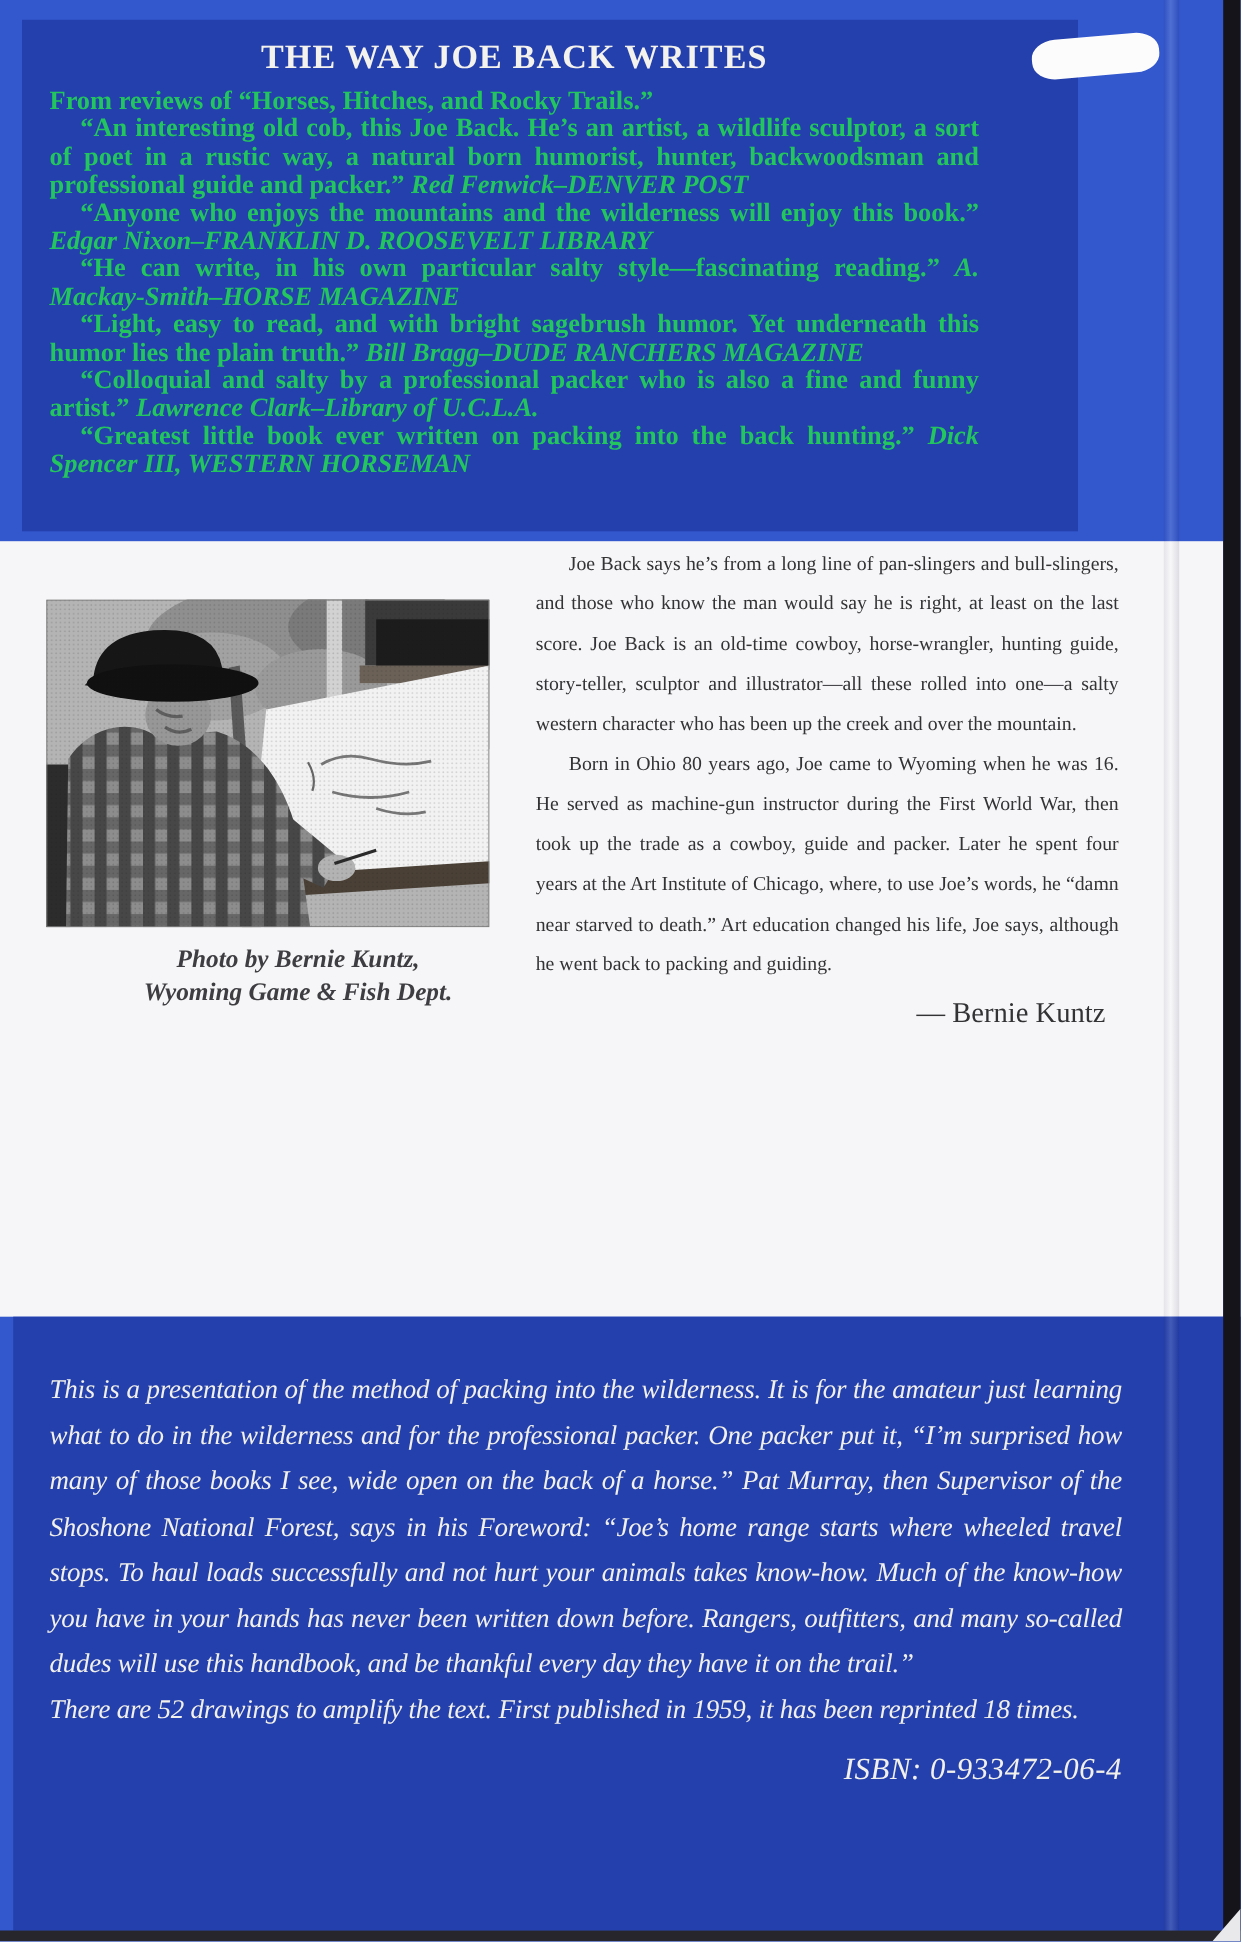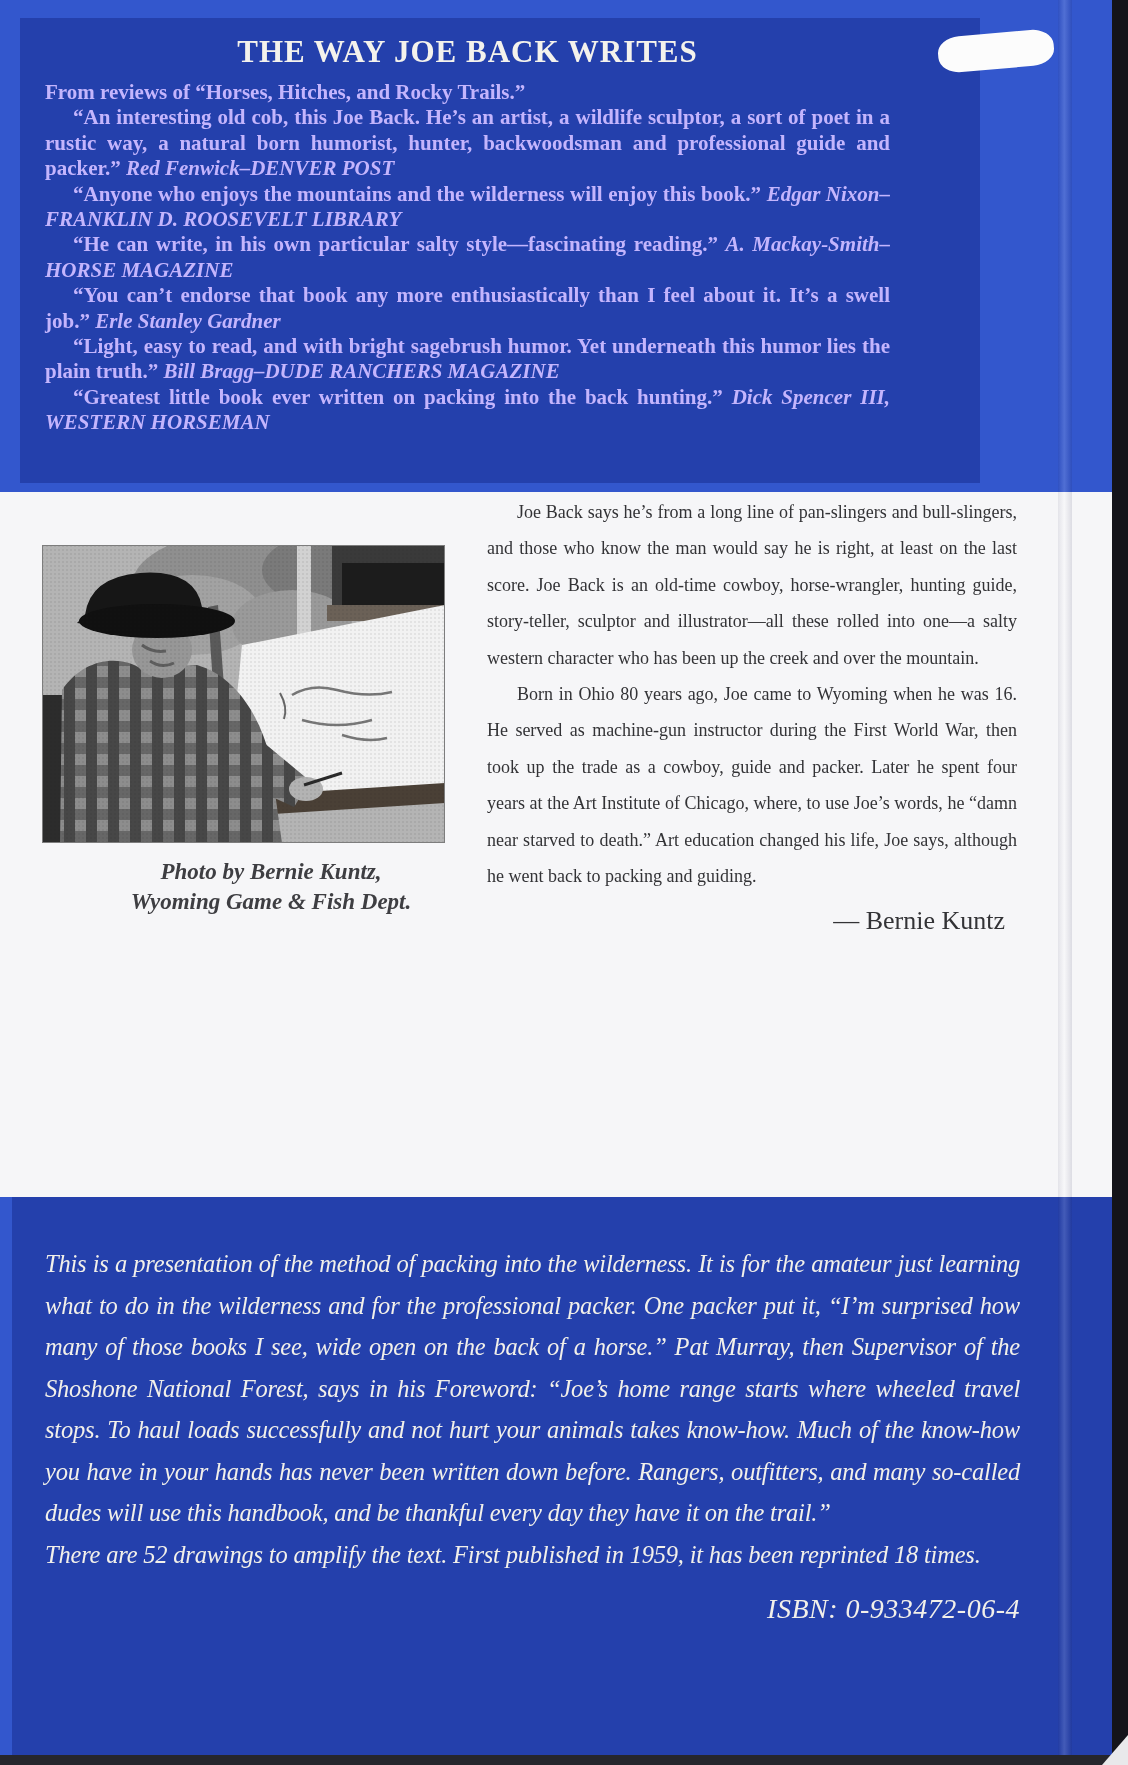--- a/index.html
+++ b/index.html
@@ -2,21 +2,21 @@
 <html><head>
 <meta charset="utf-8">
 <style>
   html,body{margin:0;padding:0;}
   body{width:1128px;height:1765px;background:#ffffff;font-family:"Liberation Serif",serif;}
   .cover{position:relative;width:1128px;height:1765px;background:#3357cd;overflow:hidden;}
 
   
   .top-panel{position:absolute;left:20px;top:18px;width:960px;height:465px;background:#2440ac;box-sizing:border-box;padding:14px 90px 0 25px;overflow:hidden;}
   .tp-title{margin:2px 0 10px 0;text-align:center;color:#f4f2ec;font-size:31px;font-weight:bold;letter-spacing:1px;}
-  .tp-text{margin:0;color:#c4b5fd;font-size:21px;line-height:25.4px;font-weight:bold;text-align:justify;}
+  .tp-text{margin:0;color:#22c55e;font-size:24px;line-height:25.4px;font-weight:bold;text-align:justify;}
   .review{text-indent:28px;}
   .attr{font-style:italic;}
 
   
   .white-band{position:absolute;left:0;top:492px;width:1112px;height:705px;background:#f6f6f8;}
   .wb-inner{padding:2px 0 0 42px;width:975px;box-sizing:content-box;}
   .photo-block{float:left;width:445px;padding-top:51px;font-weight:bold;}
   .photo{width:403px;height:298px;display:block;}
   .caption{width:403px;box-sizing:border-box;padding-left:55px;text-align:center;font-style:italic;font-size:23px;line-height:30px;color:#3e3e42;margin-top:14px;}
   .bio{margin:0;font-size:18px;line-height:36.4px;text-align:justify;color:#333336;}
@@ -41,22 +41,22 @@
 <body>
 
 <div class="cover">
 
   <div class="top-panel">
     <h1 class="tp-title">THE WAY JOE BACK WRITES</h1>
     <p class="tp-text">From reviews of “Horses, Hitches, and Rocky Trails.”</p>
     <p class="tp-text review"><span>“An interesting old cob, this Joe Back. He’s an artist, a wildlife sculptor, a sort of poet in a rustic way, a natural born humorist, hunter, backwoodsman and professional guide and packer.”</span> <span class="attr">Red Fenwick–DENVER POST</span></p>
     <p class="tp-text review"><span>“Anyone who enjoys the mountains and the wilderness will enjoy this book.”</span> <span class="attr">Edgar Nixon–FRANKLIN D. ROOSEVELT LIBRARY</span></p>
     <p class="tp-text review"><span>“He can write, in his own particular salty style—fascinating reading.”</span> <span class="attr">A. Mackay-Smith–HORSE MAGAZINE</span></p>
-    <p class="tp-text review"><span>“You can’t endorse that book any more enthusiastically than I feel about it. It’s a swell job.”</span> <span class="attr">Erle Stanley Gardner</span></p>
     <p class="tp-text review"><span>“Light, easy to read, and with bright sagebrush humor. Yet underneath this humor lies the plain truth.”</span> <span class="attr">Bill Bragg–DUDE RANCHERS MAGAZINE</span></p>
+    <p class="tp-text review"><span>“Colloquial and salty by a professional packer who is also a fine and funny artist.”</span> <span class="attr">Lawrence Clark–Library of U.C.L.A.</span></p>
     <p class="tp-text review"><span>“Greatest little book ever written on packing into the back hunting.”</span> <span class="attr">Dick Spencer III, WESTERN HORSEMAN</span></p>
   </div>
 
   <div class="white-band">
     <div class="wb-inner">
       <div class="photo-block">
         <svg class="photo" viewBox="0 0 403 298" xmlns="http://www.w3.org/2000/svg">
           <defs>
             <pattern id="plaid" width="22" height="22" patternUnits="userSpaceOnUse">
               <rect width="22" height="22" fill="#8d8d8d"></rect>

